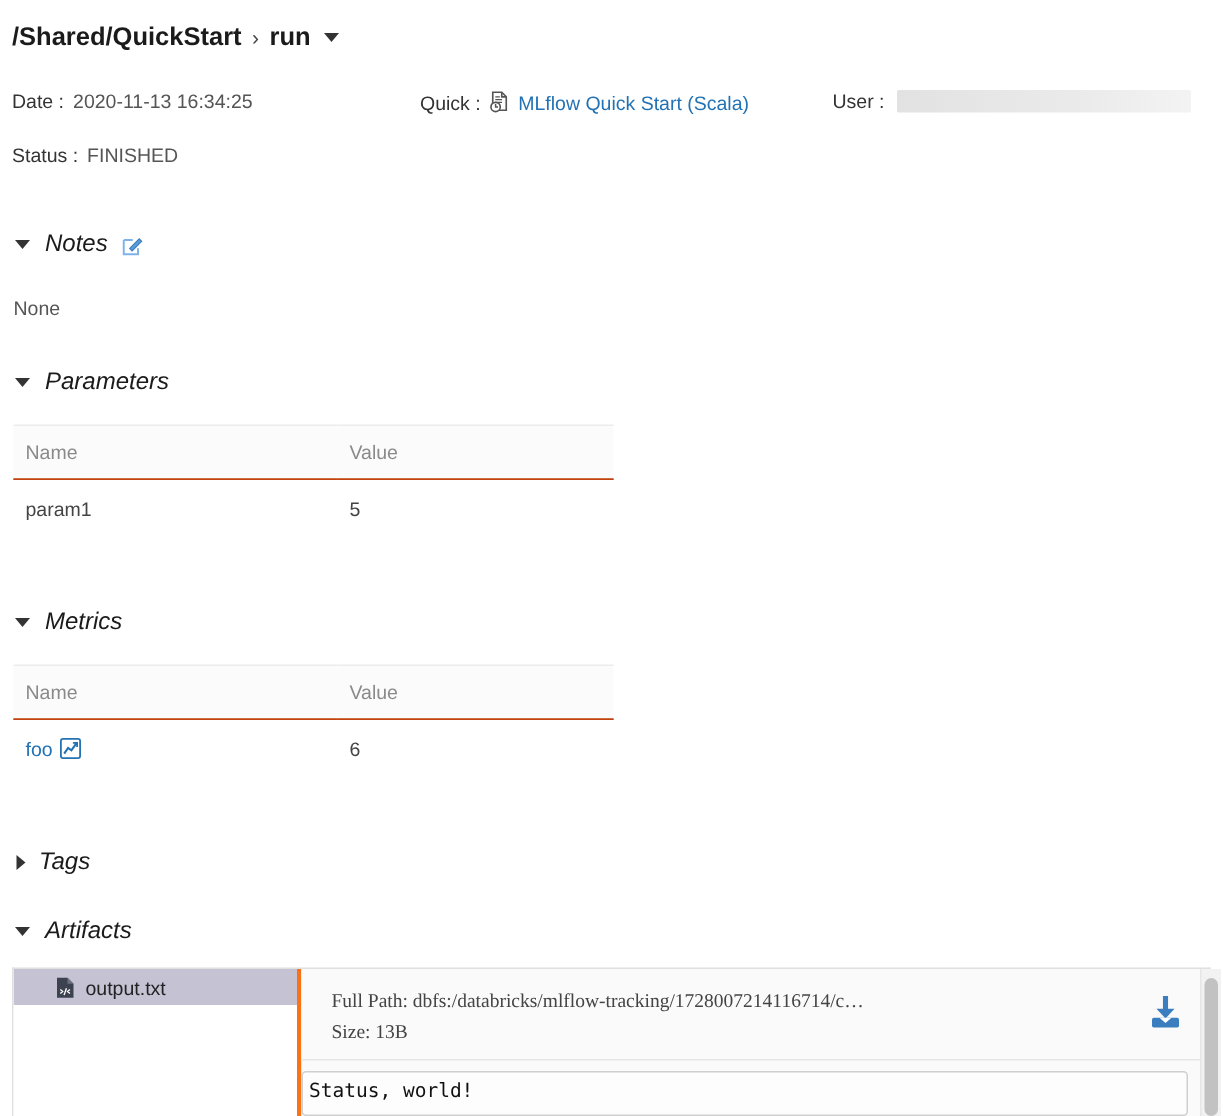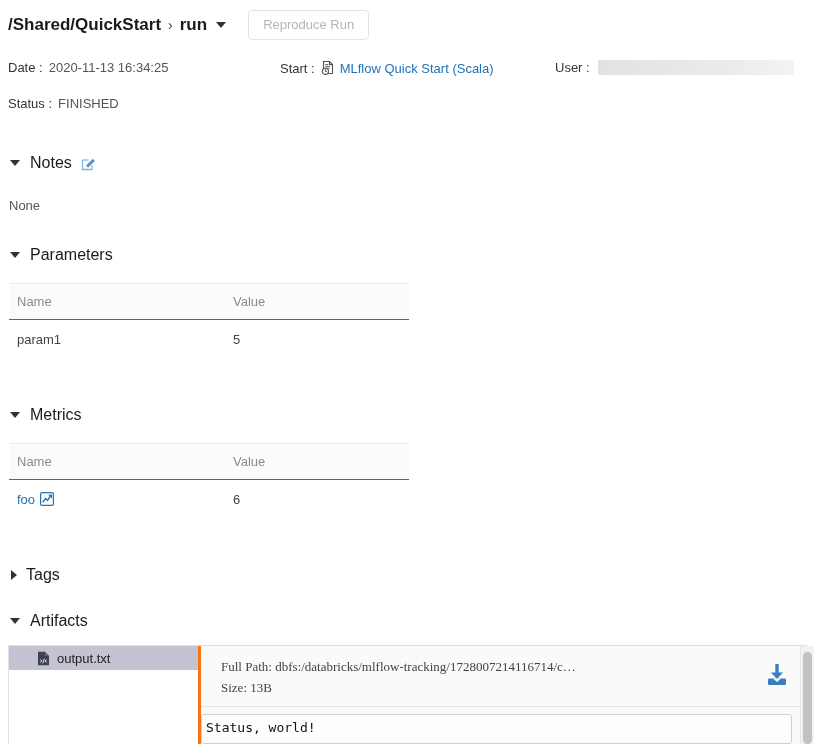--- a/index.html
+++ b/index.html
@@ -102,20 +102,21 @@
     background: linear-gradient(to right, #e2e2e2, #ebebeb 65%, #f3f3f3);
     border-radius: 1px;
   }
 
   
   .section-head {
     display: flex;
     align-items: center;
     position: absolute;
     left: 10px;
+    font-style: italic;
   }
   .tri-down {
     width: 0; height: 0;
     border-left: 5px solid transparent;
     border-right: 5px solid transparent;
     border-top: 6px solid #333;
     margin-right: 10px;
   }
   .tri-right {
     width: 0; height: 0;
@@ -258,31 +259,30 @@
 </head>
 <body>
 
 <div class="header">
   <div class="breadcrumb">
     <span class="bc-root">/Shared/QuickStart</span>
     <span class="bc-sep">›</span>
     <span class="bc-leaf">run</span>
     <span class="caret-down-sm"></span>
   </div>
-  <button class="repro-btn">Reproduce Run</button>
 </div>
 
 <div class="meta">
   <div class="meta-row">
     <div class="meta-cell c1">
       <span class="meta-label">Date :</span>
       <span class="meta-val">2020-11-13 16:34:25</span>
     </div>
     <div class="meta-cell c2">
-      <span class="meta-label">Start :</span>
+      <span class="meta-label">Quick :</span>
       <span class="src-icon">
         <svg width="15" height="16" viewBox="0 0 15 16">
           <path d="M2.5 1.5 h6 l3 3 v9 h-9 z" fill="#fff" stroke="#555" stroke-width="1.1"></path>
           <path d="M8.5 1.6 v3 h3" fill="none" stroke="#555" stroke-width="1.1"></path>
           <path d="M4.2 4.6 h3 M4.2 6.4 h4.5 M4.2 8.2 h4.5" stroke="#555" stroke-width="0.9"></path>
           <circle cx="4.4" cy="11.3" r="3.1" fill="#fff" stroke="#555" stroke-width="1.1"></circle>
           <path d="M4.4 9.3 v2 h1.6" fill="none" stroke="#555" stroke-width="1"></path>
         </svg>
       </span>
       <a class="src-link" href="#">MLflow Quick Start (Scala)</a>

